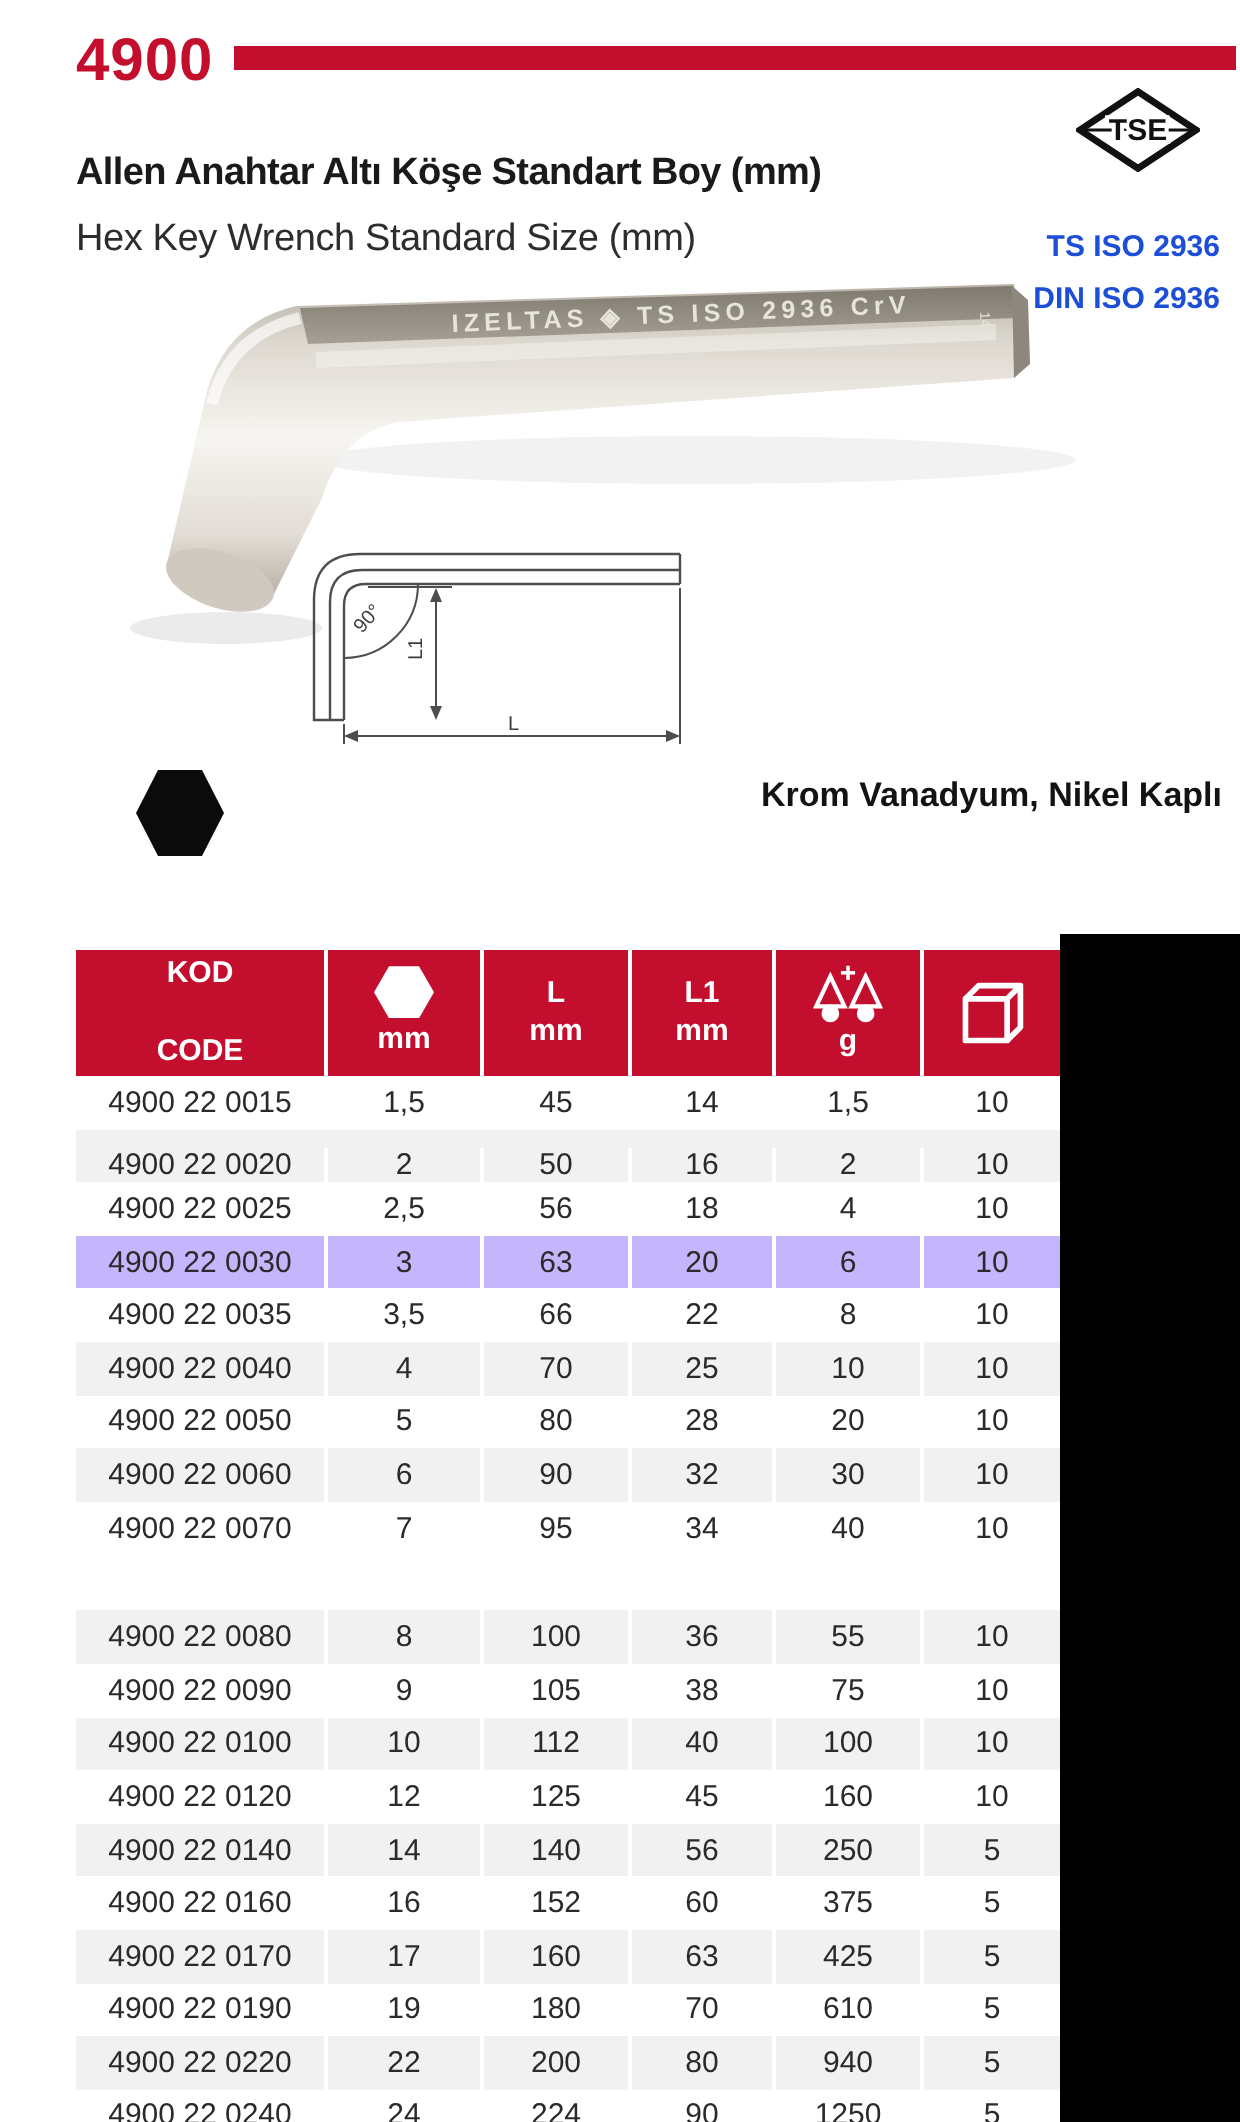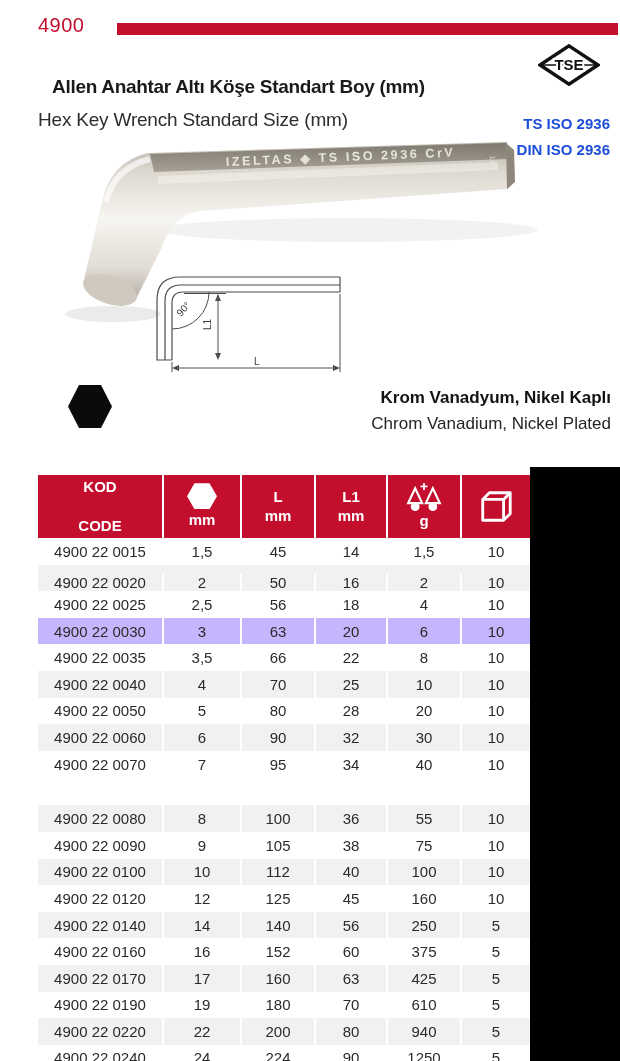--- a/index.html
+++ b/index.html
@@ -4,23 +4,23 @@
 <style>
   * { margin:0; padding:0; box-sizing:border-box; }
   body { background:#888; font-family:"Liberation Sans", sans-serif; }
   #page {
     position:relative; width:620px; height:1061px; background:#fff;
     margin:0 auto; overflow:hidden; color:#1d1c1a;
   }
   .abs { position:absolute; }
 
   
-  .page-code { left:38px; top:14px; font-size:20px; font-weight:400; letter-spacing:.5px; }
+  .page-code { left:38px; top:14px; font-size:30px; font-weight:700; letter-spacing:.5px; }
   .top-bar   { left:117px; top:23px; right:2px; height:12px; }
-  .title-tr  { left:52px; top:76px; font-size:19px; font-weight:700; letter-spacing:-.3px; color:#1b1a18; }
+  .title-tr  { left:38px; top:76px; font-size:19px; font-weight:700; letter-spacing:-.3px; color:#1b1a18; }
   .title-en  { left:38px; top:109px; font-size:19px; font-weight:400; letter-spacing:-.2px; color:#2e2d2b; }
   .std-block { right:10px; text-align:right; font-weight:700; font-size:15px; color:#1d4ed8; width:220px; }
   .std-1 { top:115px; } .std-2 { top:141px; }
   .tse { left:538px; top:44px; }
 
   
   .photo   { left:58px;  top:132px; }
   .diagram { left:150px; top:268px; }
 
   
@@ -121,21 +121,20 @@
       <polygon points="68,92 65,85 71,85"></polygon>
       <polygon points="22,100 29,97 29,103"></polygon>
       <polygon points="190,100 183,97 183,103"></polygon>
     </g>
     <text x="61" y="62" class="dim-label" transform="rotate(-90 61 62)">L1</text>
     <text x="104" y="97" class="dim-label">L</text>
   </svg>
 
   <div class="abs hex-bullet"></div>
   <div class="abs mat-tr">Krom Vanadyum, Nikel Kaplı</div>
-  <div class="abs mat-en">Chrom Vanadium, Nickel Plated</div>
 
   <div class="abs spec-table">
     <div class="thead accent-bg" style="background: rgb(195, 14, 46);">
       <div class="th c1">
         <span>KOD</span>
         <span>CODE</span>
       </div>
       <div class="th c2">
         <span class="hex-white"></span>
         <span>mm</span>

